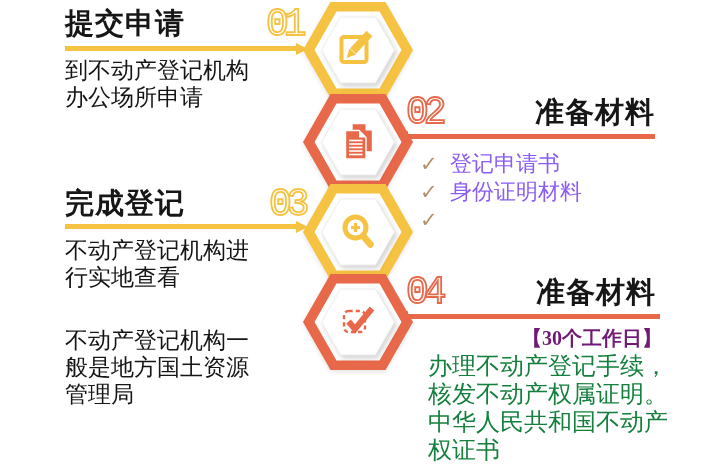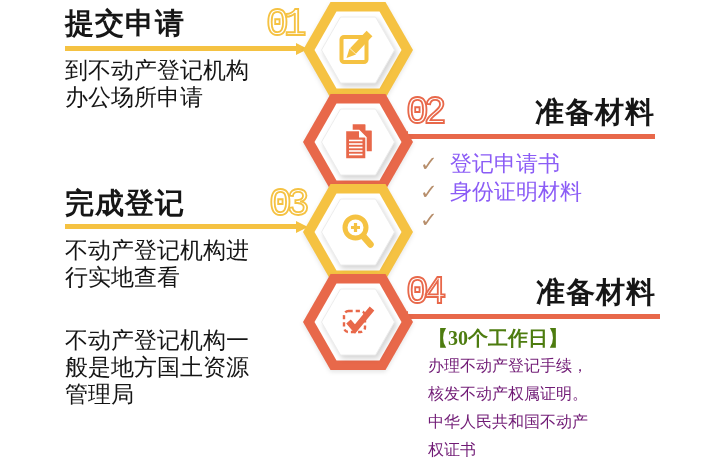--- a/index.html
+++ b/index.html
@@ -37,24 +37,24 @@
   }
   .checklist{position:absolute;left:420px;top:150px;width:250px;}
   .check-item{display:flex;align-items:flex-start;}
   .check-mark{
     flex:0 0 30px;font-size:21px;line-height:28px;color:#B78E6B;
     font-family:"DejaVu Sans",sans-serif;
   }
   .check-text{font-size:22px;line-height:28px;white-space:pre-line;color:#8b5cf6;}
   .duration{
     position:absolute;font-family:"Liberation Serif","DejaVu Serif",serif;
-    font-weight:700;font-size:20px;line-height:24px;text-align:left;color:#4d7c0f;
+    font-weight:700;font-size:20px;line-height:24px;text-align:right;color:#701a75;
   }
   .step4-body{
-    position:absolute;font-size:16px;line-height:28px;white-space:pre-line;color:#701a75;
+    position:absolute;font-size:24px;line-height:28px;white-space:pre-line;color:#15803d;
   }
   .hex{position:absolute;left:303px;width:110px;height:100px;}
   .hex svg{display:block;filter:drop-shadow(0 2px 2px rgba(0,0,0,.10));}
   .outer.y{fill:#F5C242;}
   .outer.r{fill:#E8684A;}
   .mid{fill:#ffffff;}
   .emboss{fill:#ffffff;stroke:#ececec;stroke-width:1;
     filter:drop-shadow(2.5px 3.5px 2.5px rgba(0,0,0,.17));}
   .stroke-y{stroke:#F5C242;}
   .fill-y{fill:#F5C242;}

